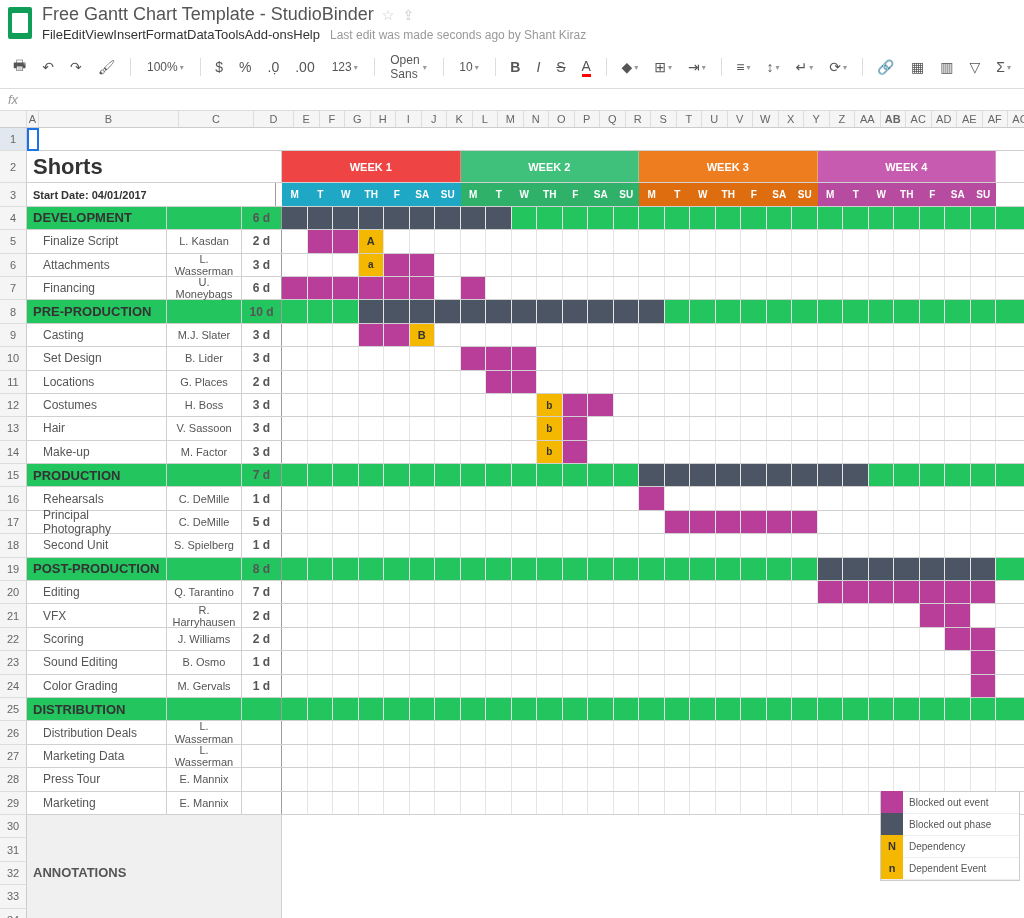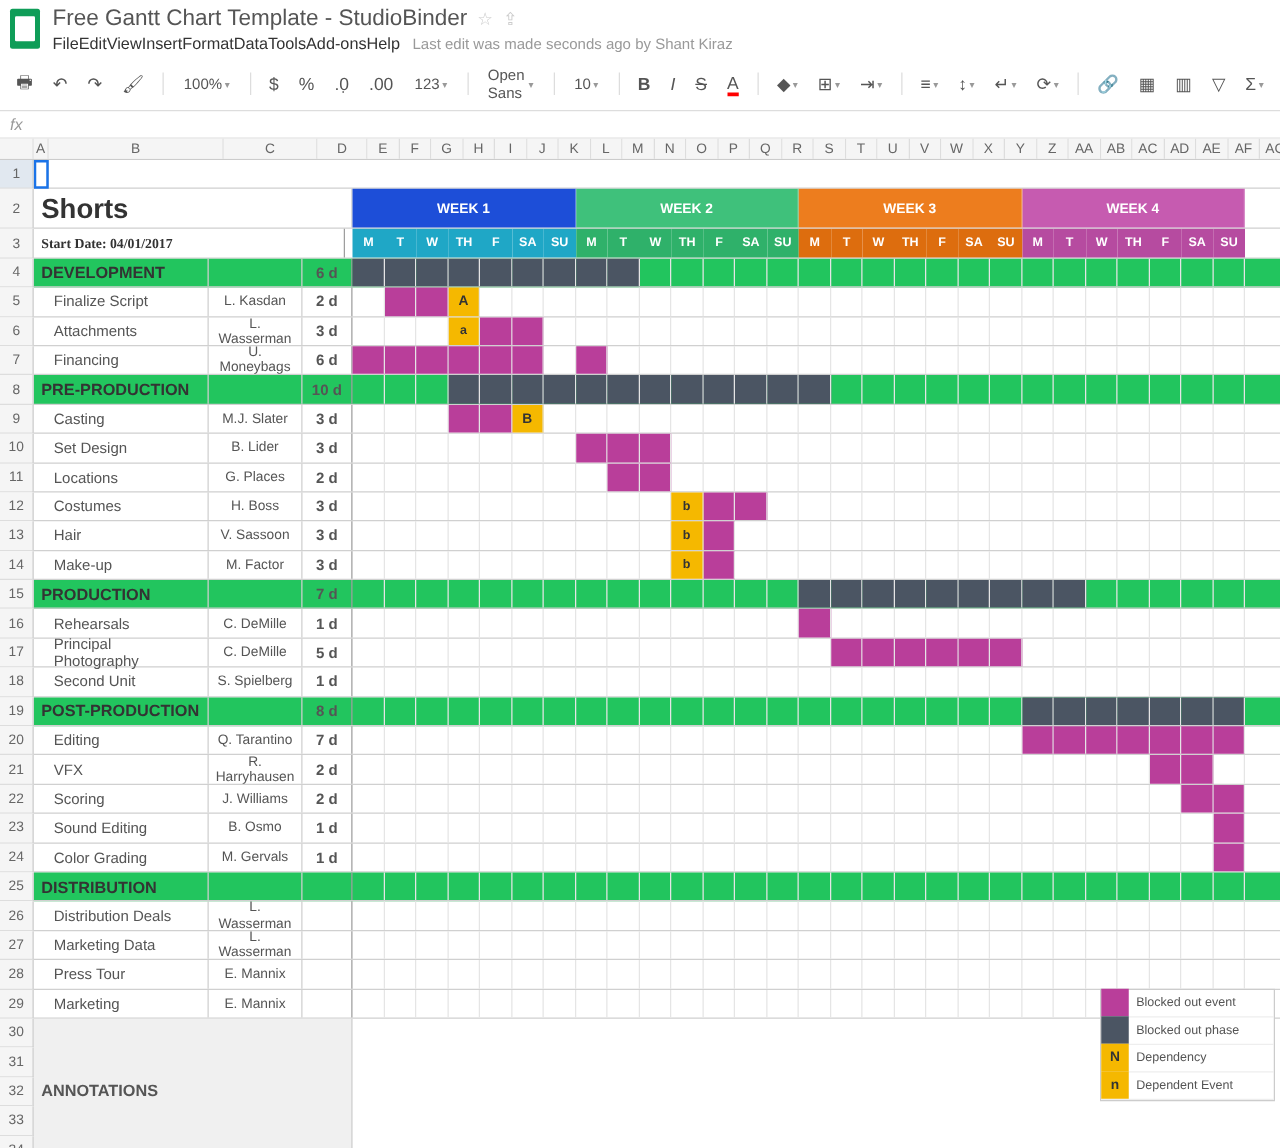--- a/index.html
+++ b/index.html
@@ -41,22 +41,22 @@
 .day-cell.bar-phase { background: #4b5563 !important; }
 .day-cell.bar-dep { background: #f5b800 !important; color: #333; font-size: 11px; }
 .day-cell.bar-depevt { background: #f5b800 !important; color: #333; font-size: 10px; }
 .section-row { background: #22c55e; }
 .section-row .col-task { font-weight: bold; font-size: 13px; color: #333; }
 .section-row .col-dur { font-weight: bold; }
 .title-row .col-task { font-size: 22px; font-weight: bold; color: #333; padding-left: 6px; }
 .title-row .left-cols { flex: 0 0 255px; border-right: 1px solid #d0d0d0; }
 .title-row .col-task { flex: 0 0 249px; border-right: none; }
 .week-header { flex: 0 0 178.5px; text-align: center; font-size: 11px; font-weight: bold; color: white; display: flex; align-items: center; justify-content: center; border-right: 1px solid rgba(255,255,255,0.3); }
-.w1 { background: #1d4ed8; } .w2 { background: #3fc17b; } .w3 { background: #ed7d1e; } .w4 { background: #c65bb0; }
-.start-row .col-task { flex: 0 0 249px; font-size: 11px; font-weight: bold; color: #333; border-right: 1px solid #9e9e9e; font-family: Liberation Serif, serif; }
+.w1 { background: #ef4444; } .w2 { background: #3fc17b; } .w3 { background: #ed7d1e; } .w4 { background: #c65bb0; }
+.start-row .col-task { flex: 0 0 249px; font-size: 11px; font-weight: bold; color: #333; border-right: 1px solid #9e9e9e; }
 .day-header { flex: 0 0 25.5px; text-align: center; font-size: 10px; font-weight: bold; color: white; display: flex; align-items: center; justify-content: center; }
 .day-header.w1 { background: #1fa7c6; } .day-header.w2 { background: #2fb16a; } .day-header.w3 { background: #dd6d0e; } .day-header.w4 { background: #b64ba0; }
 .indent { padding-left: 16px !important; }
 .annotations-box { position: absolute; right: 4px; bottom: 50px; width: 140px; background: white; border: 1px solid #ccc; }
 .ann-row { display: flex; align-items: center; height: 22px; border-bottom: 1px solid #eee; font-size: 10px; color: #555; }
 .ann-swatch { width: 22px; height: 22px; margin-right: 6px; display: flex; align-items: center; justify-content: center; }
 .empty-left { flex: 0 0 255px; border-right: 1px solid #d0d0d0; background: #f0f0f0; display: flex; align-items: center; padding-left: 6px; font-size: 13px; font-weight: bold; color: #555; }
 .ann-area { flex: 1; position: relative; }
 .selected-cell { border: 2px solid #1a73e8; position: absolute; top: 0; left: 0; width: 12px; height: 23px; pointer-events: none; }
 </style>
@@ -169,21 +169,21 @@
       <div class="col-header" style="width: 25.5px; flex: 0 0 25.5px;">R</div>
       <div class="col-header" style="width: 25.5px; flex: 0 0 25.5px;">S</div>
       <div class="col-header" style="width: 25.5px; flex: 0 0 25.5px;">T</div>
       <div class="col-header" style="width: 25.5px; flex: 0 0 25.5px;">U</div>
       <div class="col-header" style="width: 25.5px; flex: 0 0 25.5px;">V</div>
       <div class="col-header" style="width: 25.5px; flex: 0 0 25.5px;">W</div>
       <div class="col-header" style="width: 25.5px; flex: 0 0 25.5px;">X</div>
       <div class="col-header" style="width: 25.5px; flex: 0 0 25.5px;">Y</div>
       <div class="col-header" style="width: 25.5px; flex: 0 0 25.5px;">Z</div>
       <div class="col-header" style="width: 25.5px; flex: 0 0 25.5px;">AA</div>
-      <div class="col-header" style="width: 25.5px; flex: 0 0 25.5px;">AB</div>
+      <div class="col-header" style="width: 25.5px; flex: 0 0 25.5px; font-weight: bold;">AB</div>
       <div class="col-header" style="width: 25.5px; flex: 0 0 25.5px;">AC</div>
       <div class="col-header" style="width: 25.5px; flex: 0 0 25.5px;">AD</div>
       <div class="col-header" style="width: 25.5px; flex: 0 0 25.5px;">AE</div>
       <div class="col-header" style="width: 25.5px; flex: 0 0 25.5px;">AF</div>
       <div class="col-header" style="width: 25.5px; flex: 0 0 25.5px;">AG</div>
     </div>
   <div class="main">
     <div class="row-headers" id="row-headers">
         <div class="row-header selected">1</div>
         <div class="row-header" style="height: 32px;">2</div>

